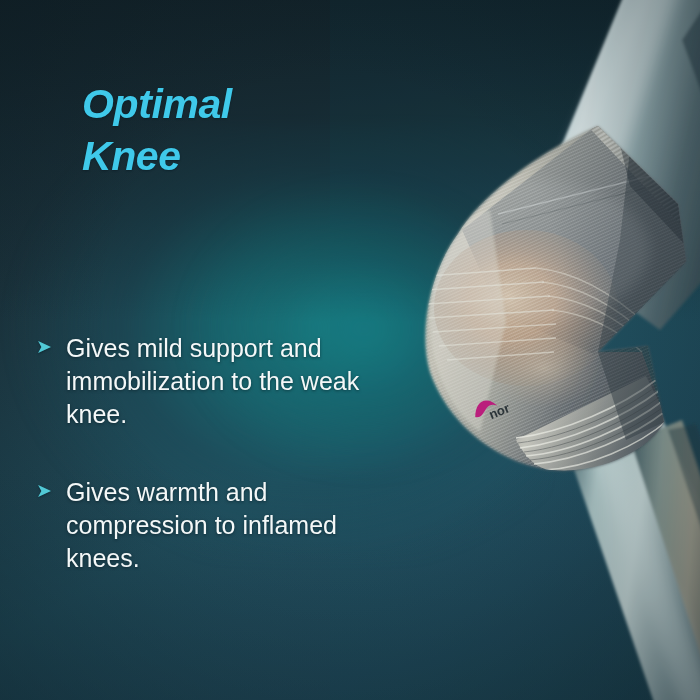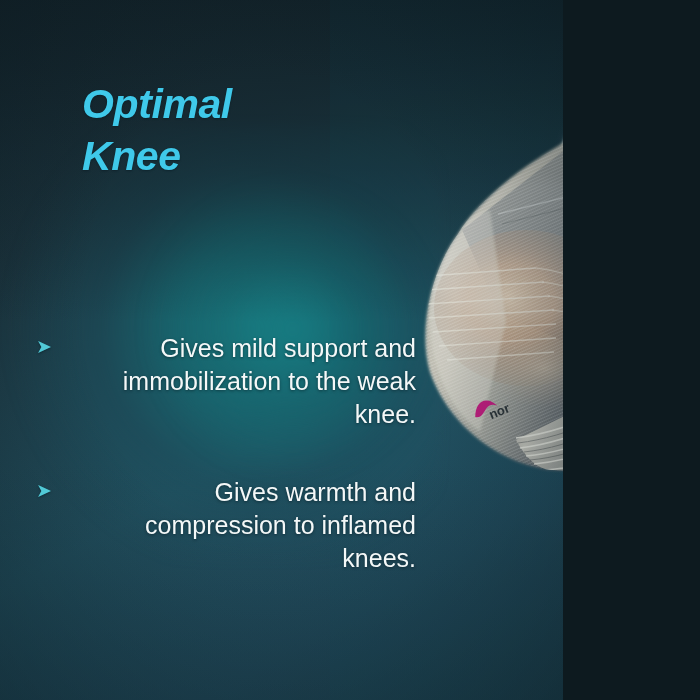--- a/index.html
+++ b/index.html
@@ -3,21 +3,21 @@
 <meta charset="utf-8">
 <title>Optimal Knee Compression</title>
 <style>
   html, body {
     margin: 0;
     padding: 0;
     background: #0d1a1f;
   }
   #canvas {
     position: relative;
-    width: 563px;
+    width: 700px;
     height: 700px;
     overflow: hidden;
     font-family: "Liberation Sans", sans-serif;
     background: #1c3a47;
   }
 
   
   .bg-base {
     position: absolute;
     inset: 0;
@@ -114,21 +114,20 @@
     font-size: 19px;
     line-height: 1;
     text-shadow: 0 1px 2px rgba(6,22,30,0.5);
   }
   .bullet-text {
     flex: 1 1 auto;
     font-size: 25px;
     line-height: 1.31;
     color: #f4f8f8;
     text-shadow: 0 1px 3px rgba(6,22,30,0.55);
-    text-align: right;
   }
 </style>
 </head>
 <body>
 
 <div id="canvas">
 
   <div class="bg-base"></div>
   <div class="bg-teal-glow"></div>
   <div class="bg-teal-glow2"></div>

